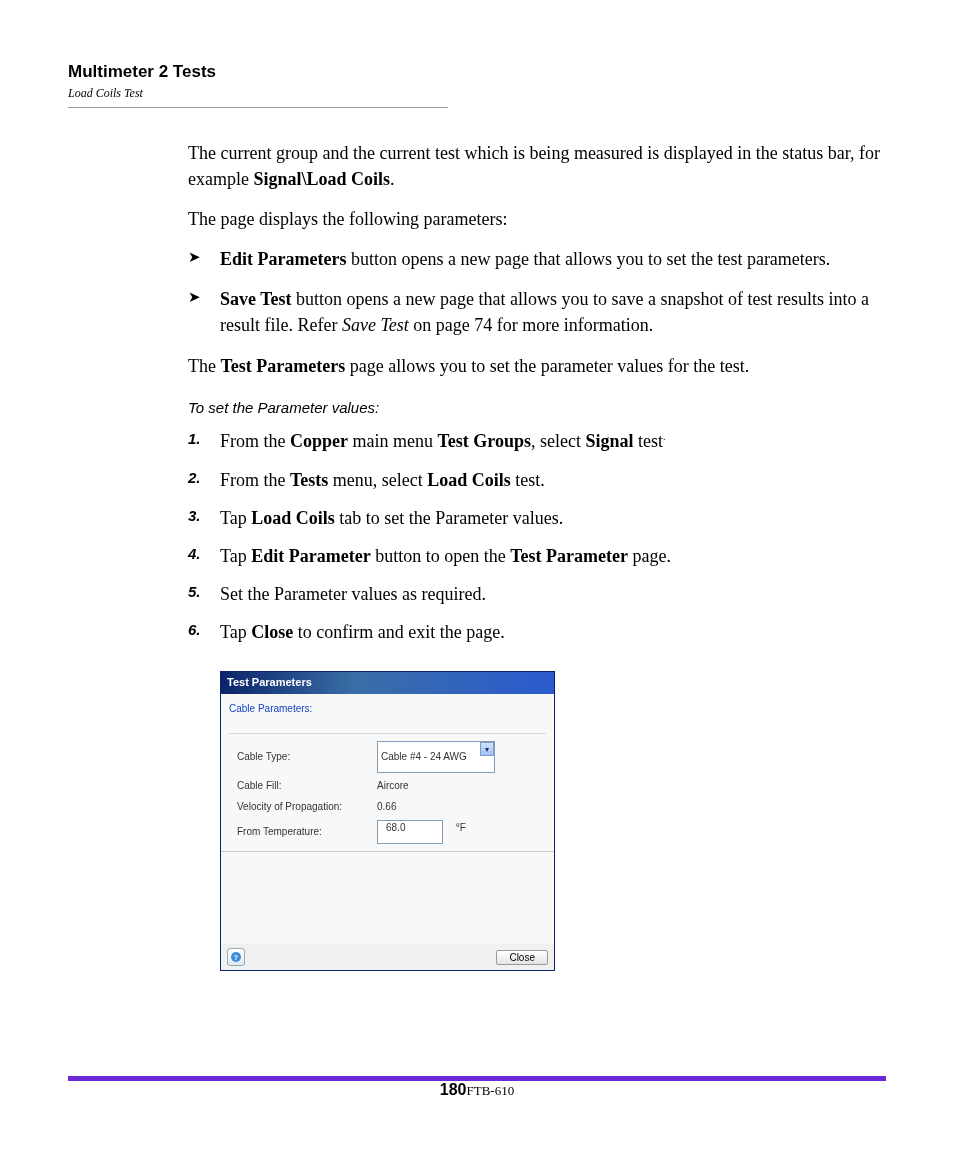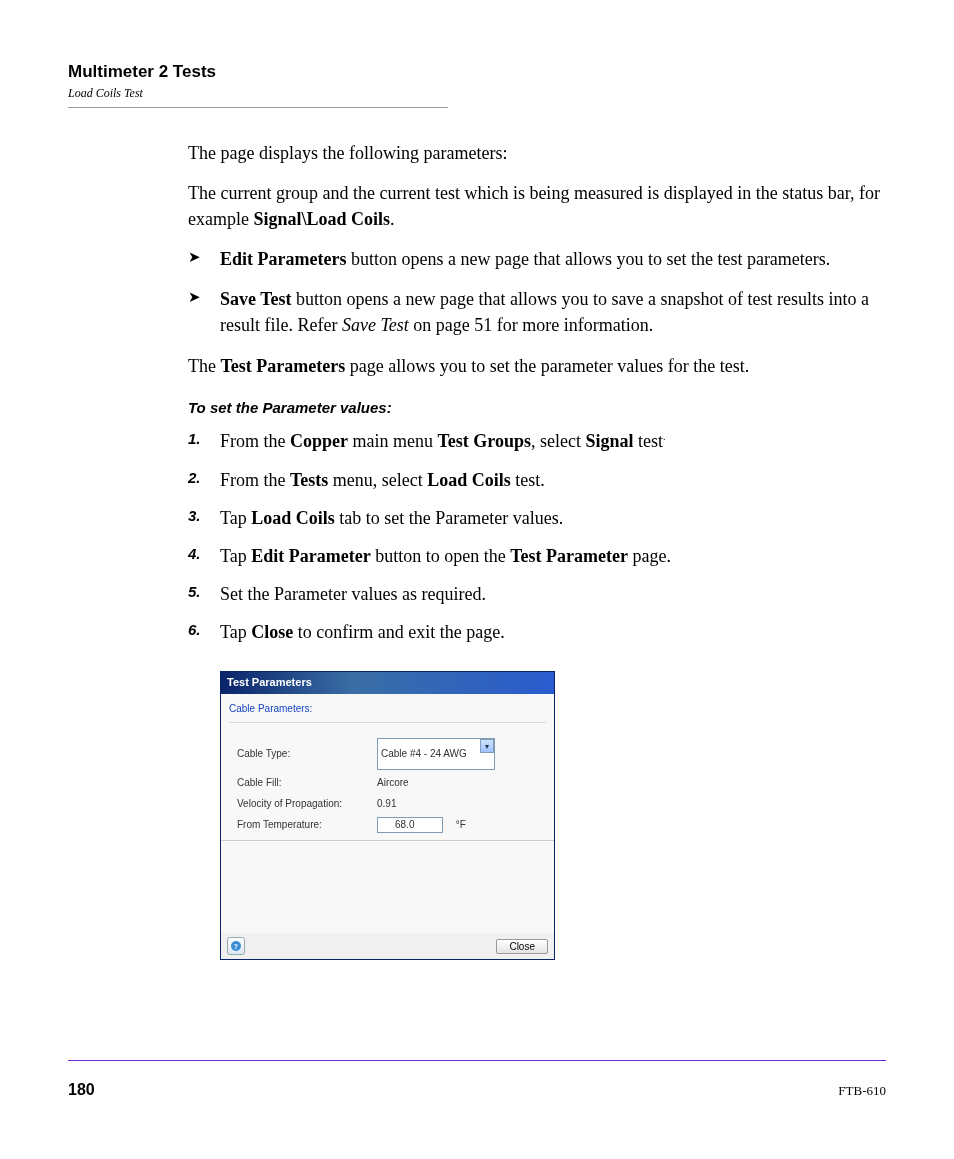--- a/index.html
+++ b/index.html
@@ -50,21 +50,21 @@
   }
   .subheading {
     font-family: Verdana, Arial, sans-serif;
     font-size: 24px;
     font-weight: bold;
     margin: 22px 0 16px 0;
   }
   .procedure-heading {
     font-family: Verdana, Arial, sans-serif;
     font-size: 15px;
-    font-weight: bold;
+    font-weight: normal;
     font-style: italic;
     margin: 18px 0 10px 0;
   }
   .ol { list-style: none; }
   .ol li {
     position: relative;
     padding-left: 32px;
     margin-bottom: 12px;
   }
   .ol li .num {
@@ -99,22 +99,22 @@
     padding: 3px 6px;
   }
   .dialog-body {
     padding: 8px 8px 4px 8px;
     background: #f8f8f8;
     border-bottom: 1px solid #ccc;
   }
   .group-label {
     color: #1545c4;
     font-size: 10px;
-    margin-bottom: 12px;
-    padding-bottom: 6px;
+    margin-bottom: 4px;
+    padding-bottom: 17px;
     border-bottom: 1px solid #d9d9d9;
   }
   .param-row {
     display: flex;
     align-items: center;
     padding: 3px 0 3px 8px;
     font-size: 10px;
   }
   .param-label { width: 140px; color: #333; }
   .param-val { flex: 1; color: #333; }
@@ -137,24 +137,24 @@
     position: absolute;
     right: 0; top: 0;
     display: flex; align-items: center; justify-content: center;
     font-size: 8px;
     color: #234;
   }
   .fake-input {
     display: inline-block;
     border: 1px solid #7f9db9;
     background: #fff;
-    height: 16px;
+    height: 24px;
     width: 66px;
     font-size: 10px;
-    padding: 0 17px;
+    padding: 0 8px;
     line-height: 14px;
   }
   .unit { margin-left: 10px; font-size: 10px; color: #333; }
   .dialog-spacer { height: 92px; background: #f8f8f8; }
   .dialog-footer {
     display: flex;
     align-items: center;
     justify-content: space-between;
     padding: 4px 6px;
     background: #f0f0f0;
@@ -175,49 +175,49 @@
     border-radius: 2px;
   }
 
   
   .page-footer {
     position: absolute;
     bottom: 60px;
     left: 68px;
     right: 68px;
     display: flex;
-    justify-content: space-between;
+    justify-content: center;
     align-items: flex-end;
-    border-top: 1px solid #6d28d9;
-    padding-top: 20px;
+    border-top: 5px solid #6d28d9;
+    padding-top: 0;
   }
   .page-num { font-family: Verdana, Arial, sans-serif; font-weight: bold; font-size: 16px; }
   .doc-id { font-size: 13px; }
 </style>
 </head>
 <body>
 
 <div class="chapter-title">Multimeter 2 Tests</div>
 <div class="section-label">Load Coils Test</div>
 <hr class="header-rule">
 
 <div class="content">
 
-  <p class="para">The page displays the following parameters:</p>
-
   <p class="para">
     <span>The current group and the current test which is being measured is displayed in the status bar, for example </span><span class="b">Signal\Load Coils</span><span>.</span>
   </p>
 
+  <p class="para">The page displays the following parameters:</p>
+
   <ul class="arrow-list">
     <li>
       <span class="b">Edit Parameters</span><span> button opens a new page that allows you to set the test parameters.</span>
     </li>
     <li>
-      <span class="b">Save Test</span><span> button opens a new page that allows you to save a snapshot of test results into a result file. Refer </span><span class="i">Save Test</span><span> on page 51 for more information.</span>
+      <span class="b">Save Test</span><span> button opens a new page that allows you to save a snapshot of test results into a result file. Refer </span><span class="i">Save Test</span><span> on page 74 for more information.</span>
     </li>
   </ul>
 
 
   <p class="para">
     <span>The </span><span class="b">Test Parameters</span><span> page allows you to set the parameter values for the test.</span>
   </p>
 
   <p class="procedure-heading">To set the Parameter values:</p>
 
@@ -263,21 +263,21 @@
         </div>
       </div>
 
       <div class="param-row">
         <div class="param-label">Cable Fill:</div>
         <div class="param-val">Aircore</div>
       </div>
 
       <div class="param-row">
         <div class="param-label">Velocity of Propagation:</div>
-        <div class="param-val">0.91</div>
+        <div class="param-val">0.66</div>
       </div>
 
       <div class="param-row">
         <div class="param-label">From Temperature:</div>
         <div class="param-val">
           <span class="fake-input">68.0</span>
           <span class="unit">°F</span>
         </div>
       </div>
     </div>

